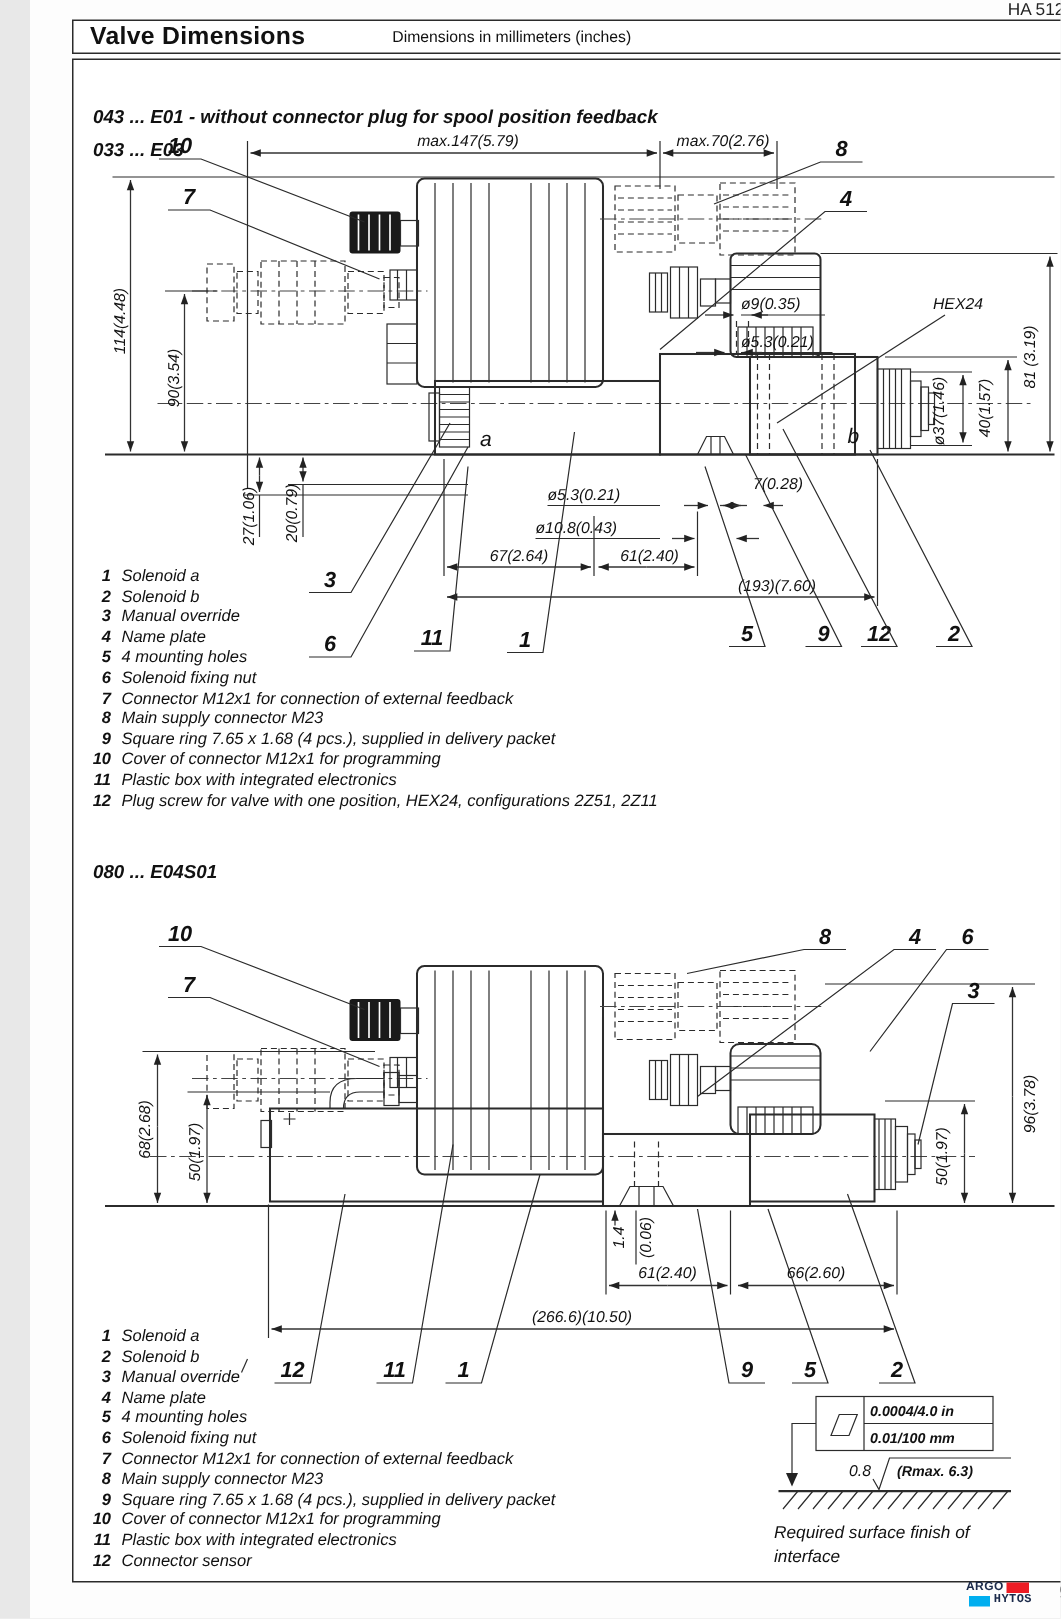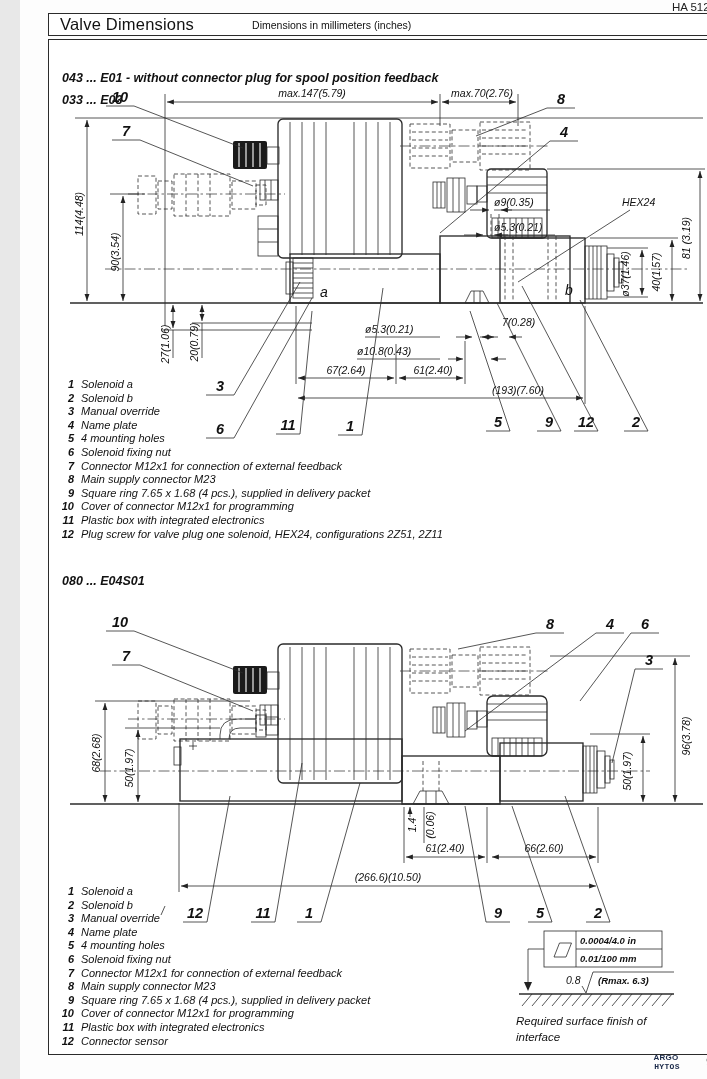--- a/index.html
+++ b/index.html
@@ -1,37 +1,37 @@
 <!DOCTYPE html>
 <html><head>
 <meta charset="utf-8">
 <style>
   html,body{margin:0;padding:0;background:#e8e8e8;}
   .page{position:relative;width:707px;height:1079px;background:#fdfdfd;
         font-family:"Liberation Sans",sans-serif;color:#111;overflow:hidden;margin-left:20px;}
   .doc-ref{position:absolute;top:1px;right:11px;font-size:11.5px;color:#222;}
   .title-bar{position:absolute;left:28px;top:13px;width:660px;height:21px;
         border:1.6px solid #2b2b2b;background:#fff;display:flex;align-items:center;}
-  .title{font-size:16.5px;font-weight:normal;margin-left:11px;letter-spacing:.2px;}
+  .title{font-size:16.5px;font-weight:bold;margin-left:11px;letter-spacing:.2px;}
   .subtitle{font-size:10.5px;margin-left:34px;padding-left:24px;}
   .content{position:absolute;left:28px;top:39px;width:660px;height:1014px;
         border:1.6px solid #2b2b2b;background:#fff;font-style:italic;}
   .sec-h{position:absolute;left:13px;font-size:12.5px;font-weight:bold;white-space:nowrap;}
   .s1a{top:31px}.s1b{top:53px}.s2a{top:512px}.s2b{top:534px}
   .dwg{position:absolute;left:1px;}
   .dwg1{top:46px;width:658px;height:360px;}
   .dwg2{top:571px;width:658px;height:320px;}
   .legend{position:absolute;left:7px;margin:0;padding:0;list-style:none;font-size:11px;}
   .legend1{top:338px}.legend2{top:845px}
   .legend li{display:flex;line-height:13.6px;}
   .legend .n{font-weight:bold;width:18px;text-align:right;flex:none;}
   .legend .t{margin-left:7px;white-space:nowrap;}
   .finish{position:absolute;left:465px;top:886px;width:202px;height:128px;}
   .logo{position:absolute;left:624px;top:1053px;width:44px;}
-  .l-row{display:flex;align-items:center;height:9px;flex-direction:column;}
+  .l-row{display:flex;align-items:flex-end;height:9px;}
   .l-argo,.l-hytos{font-size:8px;font-weight:bold;color:#1b2a4a;letter-spacing:.3px;line-height:9px;}
   .l-red{width:15px;height:7px;background:#ED1C24;margin-left:2px;}
   .l-cyan{width:15px;height:7px;background:#00AEEF;margin-right:2px;}
   .l-row2{padding-left:2px;font-family:Liberation Mono, monospace;}
   .page-num{position:absolute;left:686px;top:1054px;font-size:13.5px;color:#222;}
   
   svg .ln{fill:none;stroke:#2b2b2b;stroke-width:1.35;}
   svg .tn{fill:none;stroke:#2b2b2b;stroke-width:.8;}
   svg .dim{fill:none;stroke:#333;stroke-width:.85;}
   svg .dsh{stroke-dasharray:4 2.6;}
@@ -310,21 +310,21 @@
           <span class="t">Cover of connector M12x1 for programming</span>
         </li>
 
         <li>
           <span class="n">11</span>
           <span class="t">Plastic box with integrated electronics</span>
         </li>
 
         <li>
           <span class="n">12</span>
-          <span class="t">Plug screw for valve plug one solenoid, HEX24, configurations 2Z51, 2Z11</span>
+          <span class="t">Plug screw for valve with one position, HEX24, configurations 2Z51, 2Z11</span>
         </li>
       </ol>
 
     <div class="sec-h s2b">080 ... E04S01</div>
 
     <svg class="dwg dwg2" viewBox="0 0 658 320">
       <defs>
         <marker id="m2" viewBox="0 0 10 8" refX="9.5" refY="4" markerWidth="9" markerHeight="7.2" orient="auto-start-reverse">
           <path d="M0.5,0.8 L9.5,4 L0.5,7.2 z" fill="#222"></path>
         </marker>

